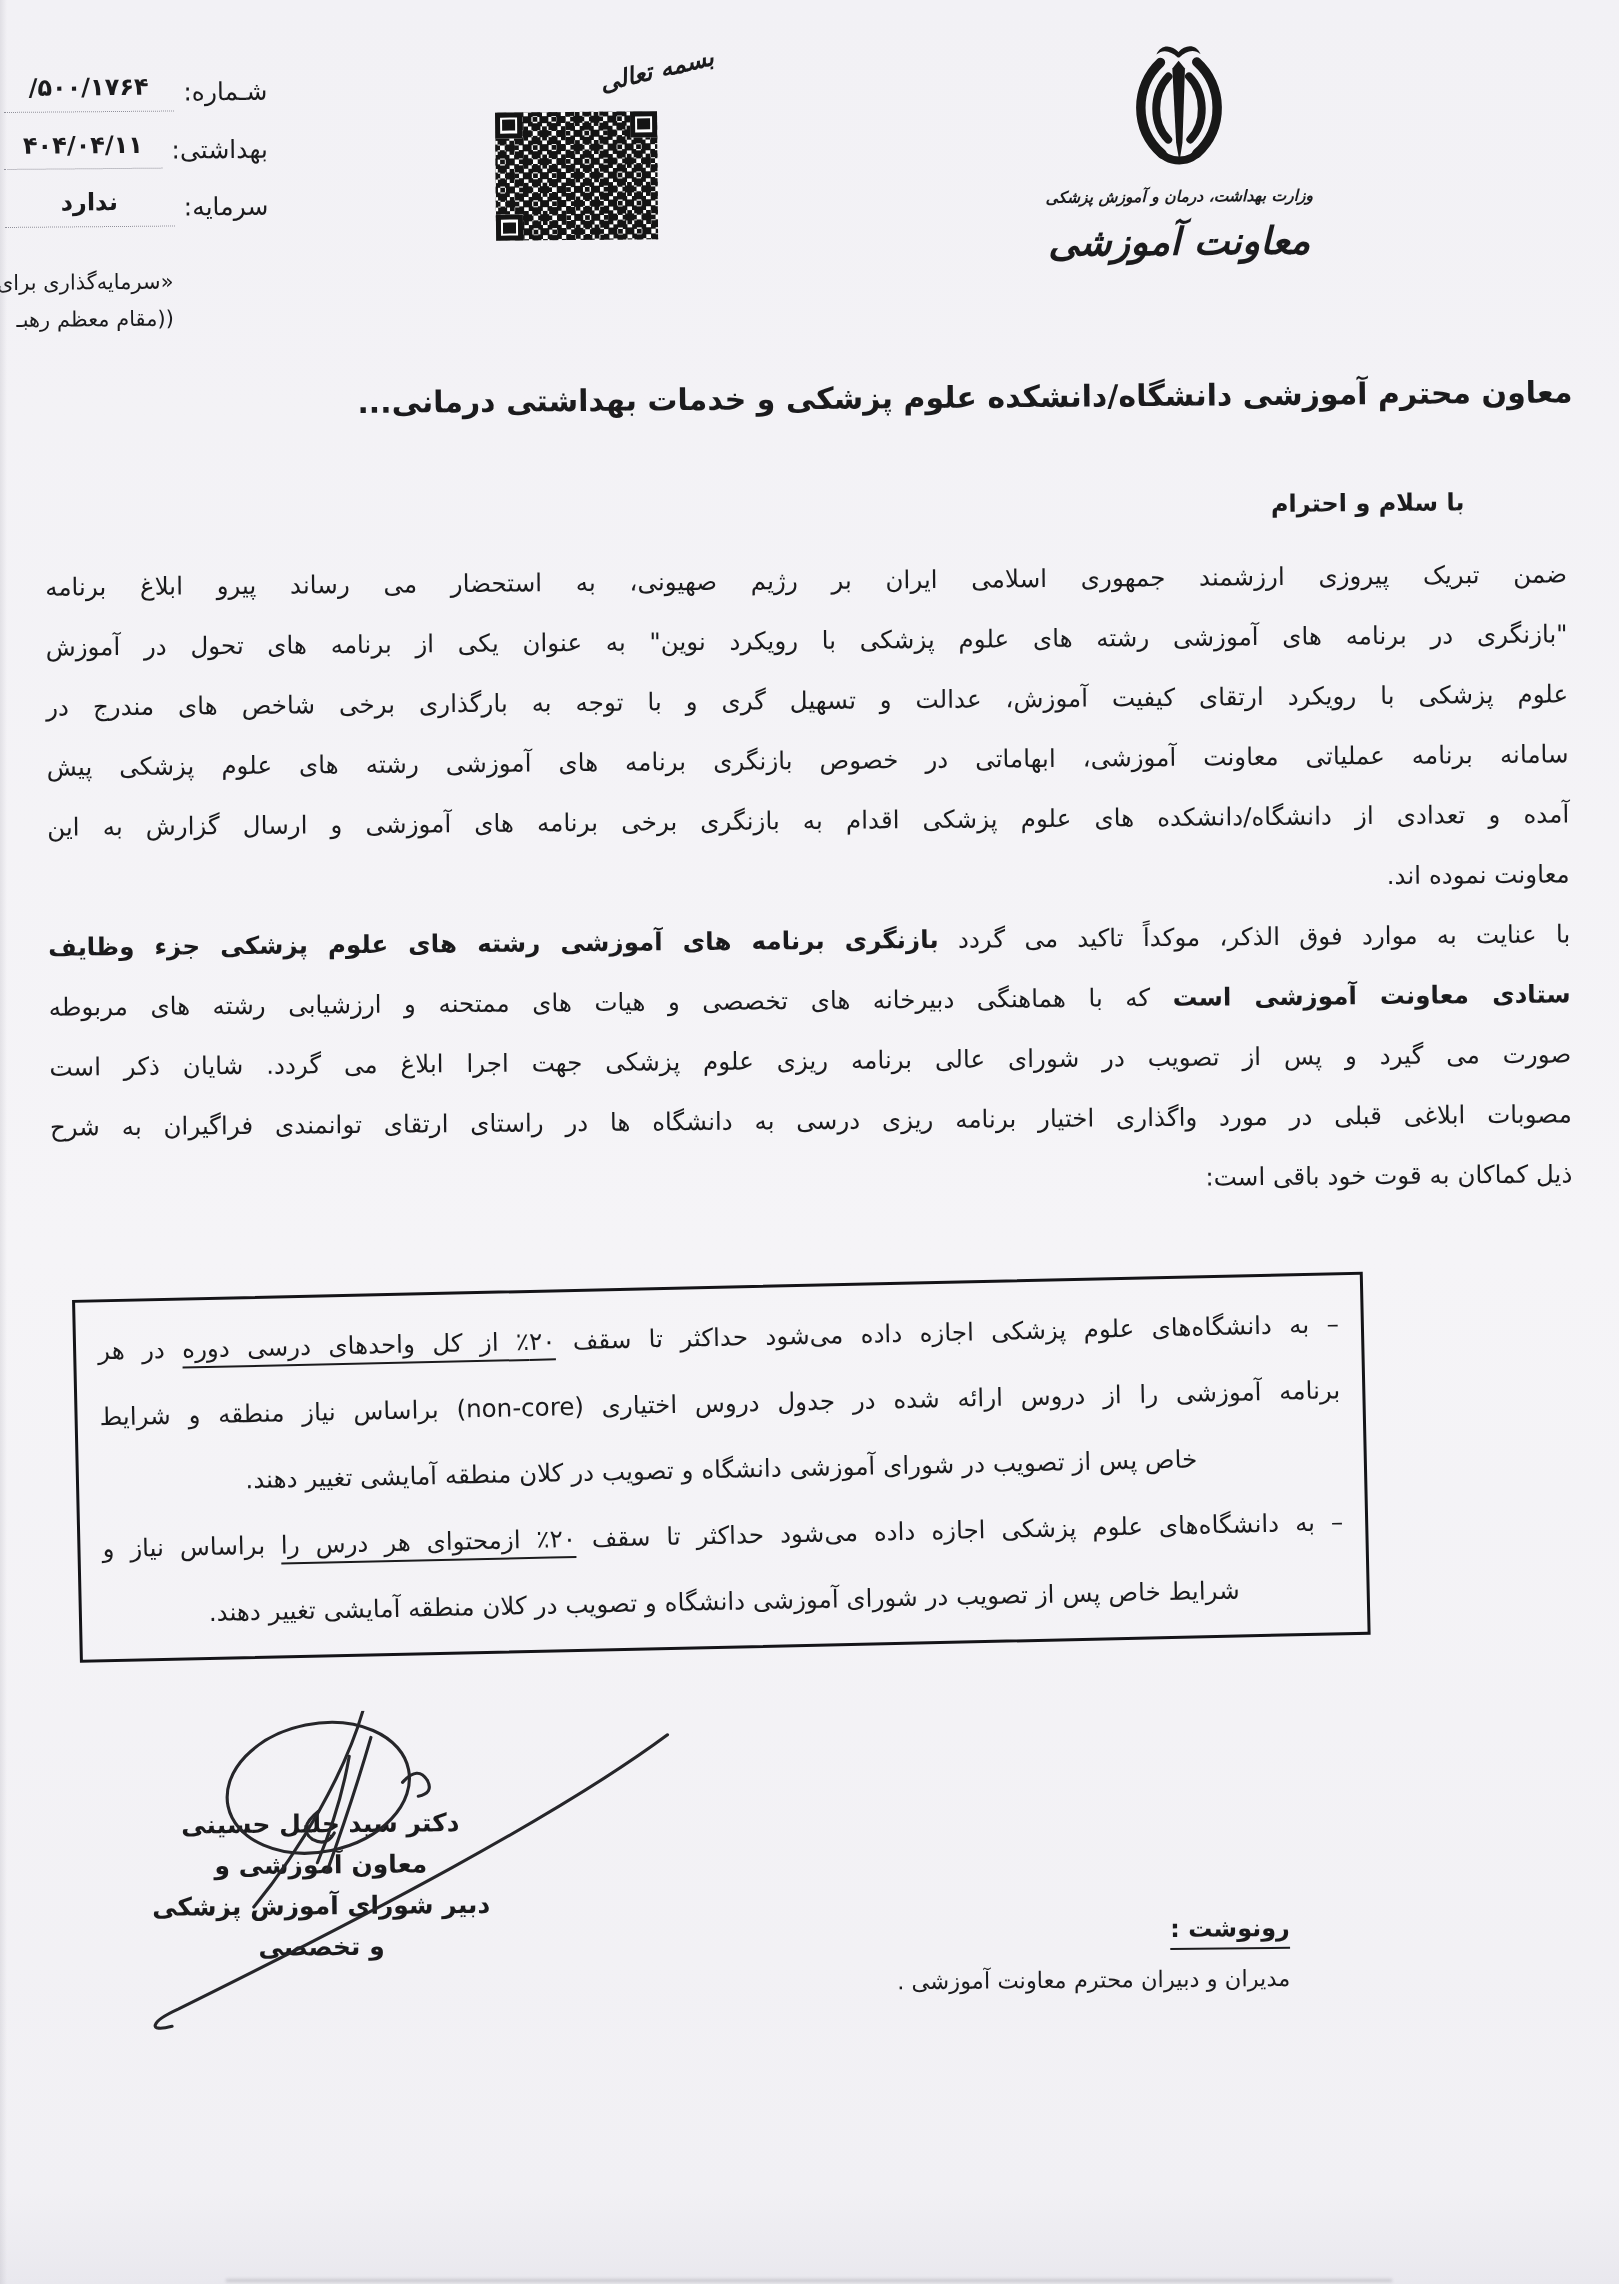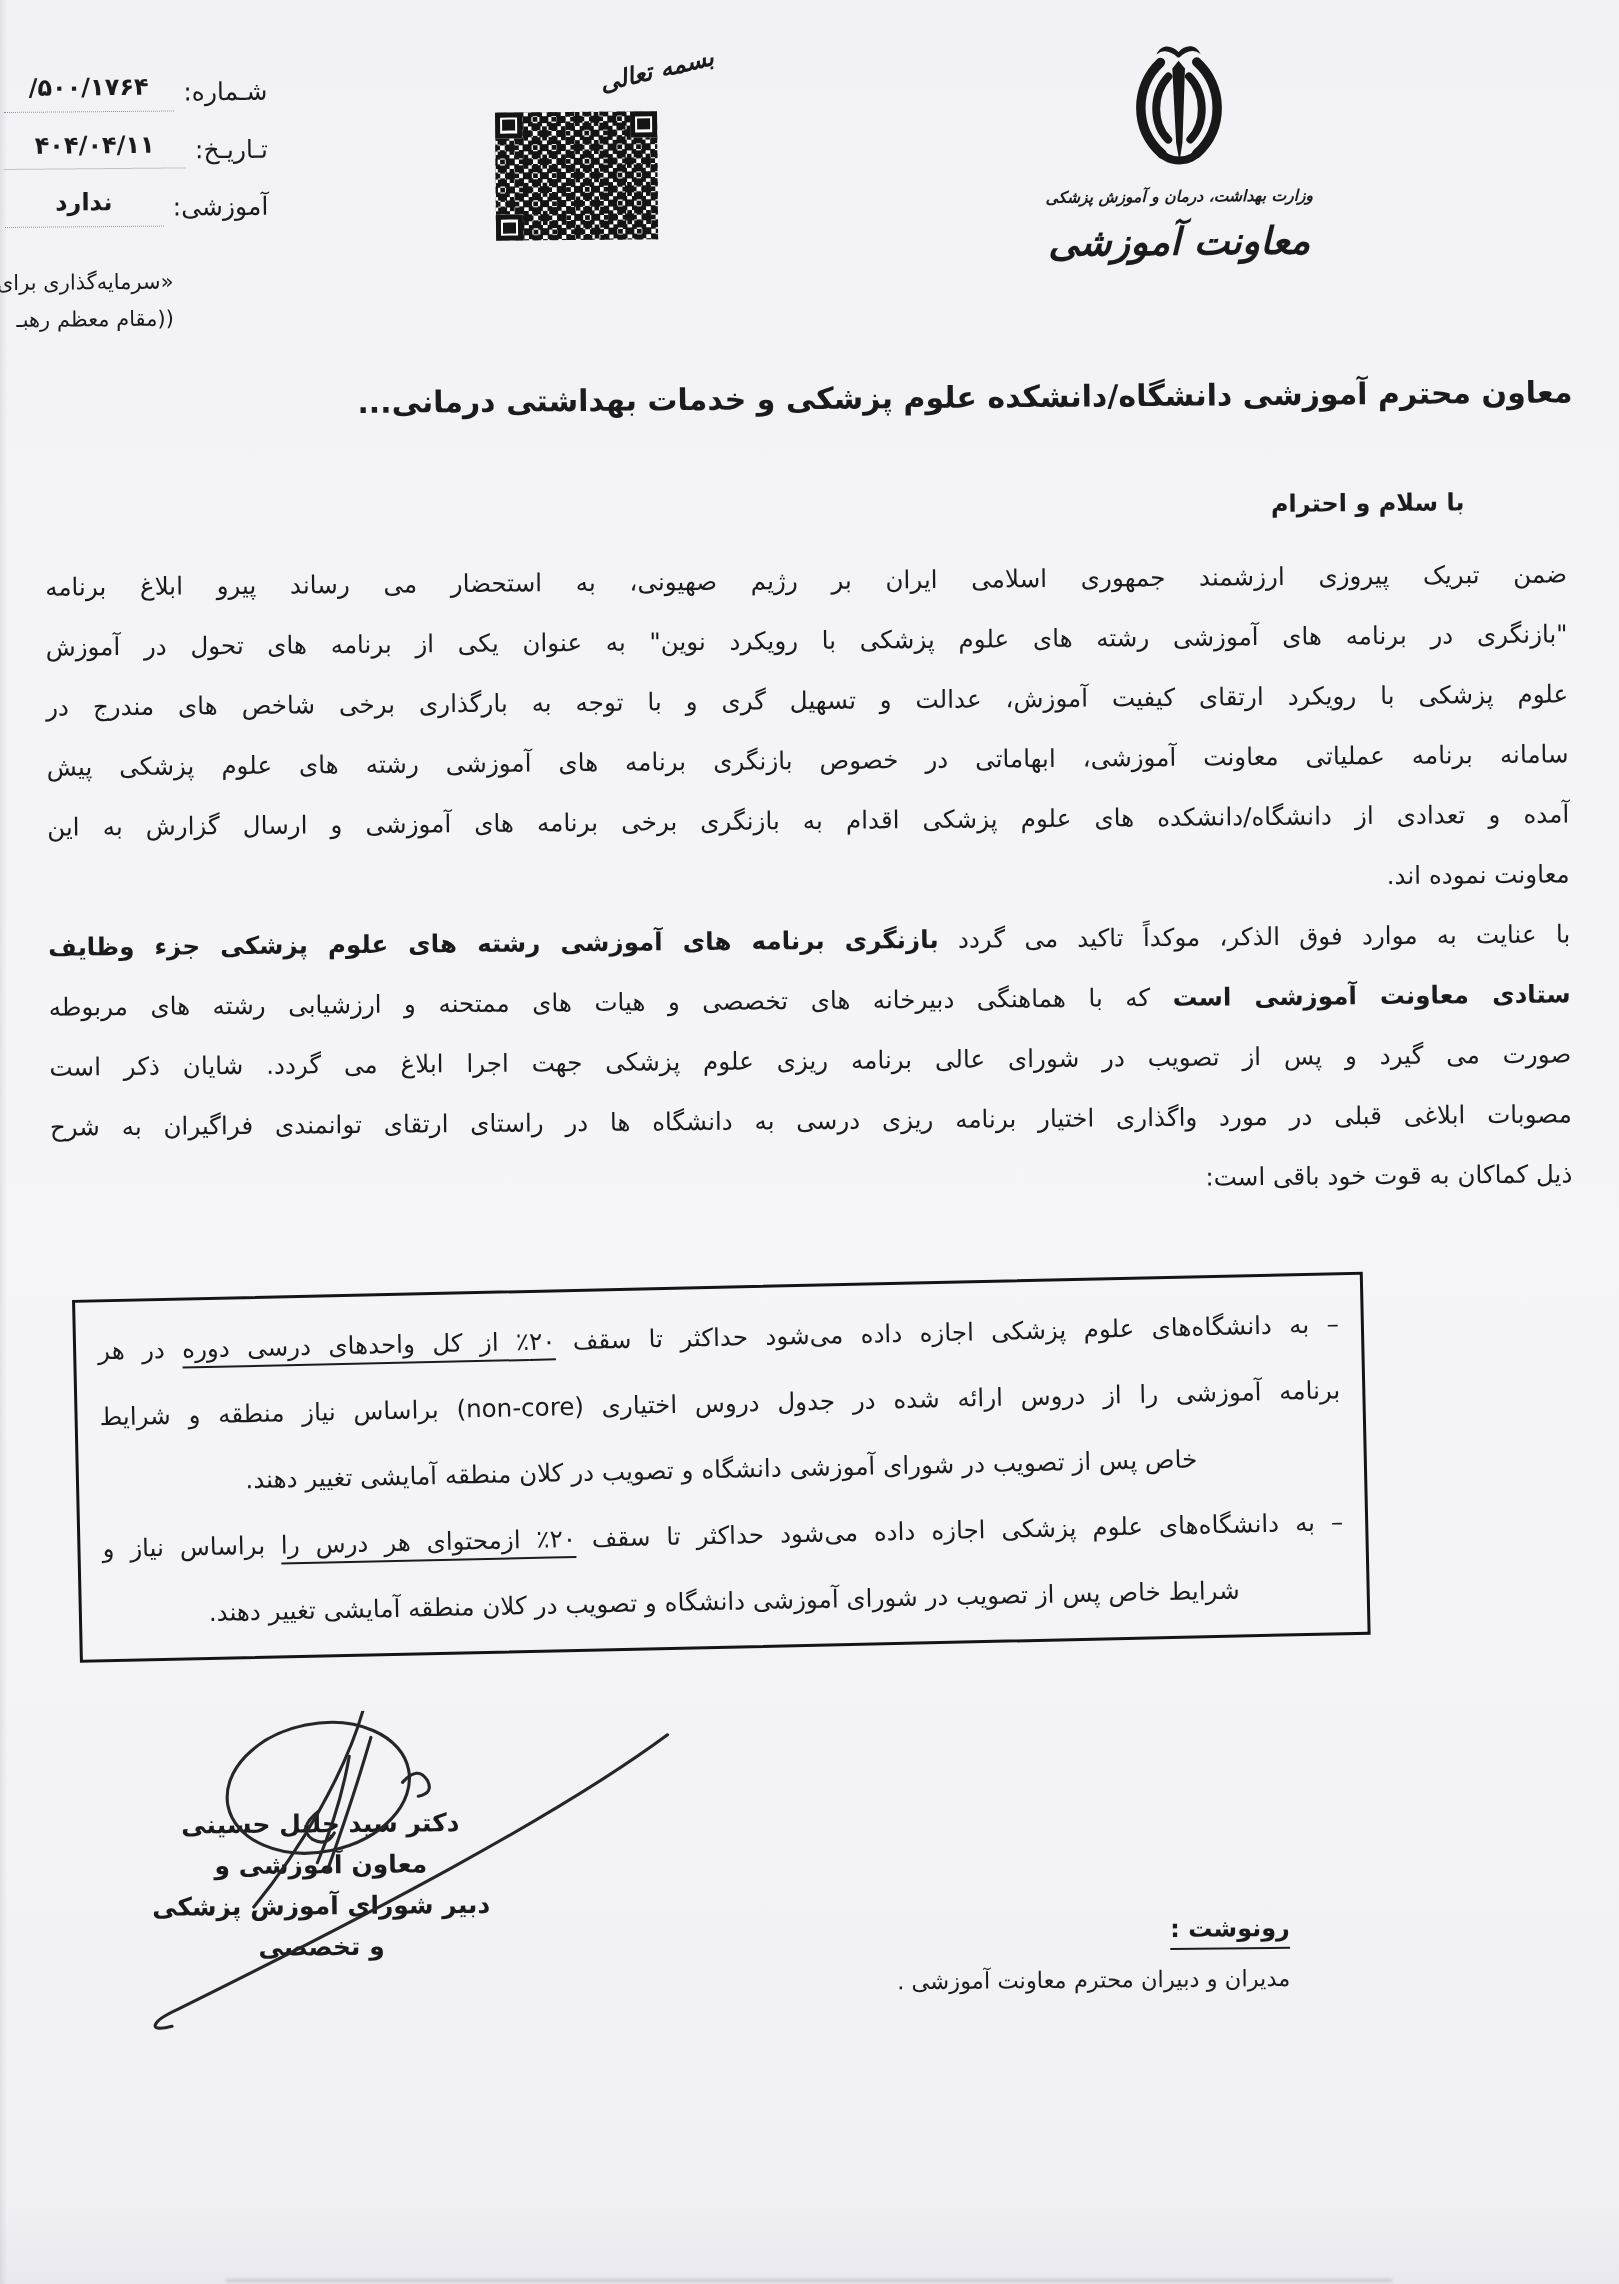--- a/index.html
+++ b/index.html
@@ -80,25 +80,25 @@
 
 <div class="page">
   <div class="tilt">
 
     <div class="ref">
       <div class="ref-row">
         <span class="ref-label">شـماره:</span>
         <span class="ref-value" dir="ltr">/۵۰۰/۱۷۶۴</span>
       </div>
       <div class="ref-row">
-        <span class="ref-label">تـاریـخ:</span>
+        <span class="ref-label">بهداشتی:</span>
         <span class="ref-value" dir="ltr">۴۰۴/۰۴/۱۱</span>
       </div>
       <div class="ref-row">
-        <span class="ref-label">آموزشی:</span>
+        <span class="ref-label">سرمایه:</span>
         <span class="ref-value">ندارد</span>
       </div>
     </div>
 
     <div class="slogan">
       <div>«سرمایه‌گذاری برای</div>
       <div>((مقام معظم رهبـ</div>
     </div>
 
     <div class="besmellah">بسمه تعالی</div>

